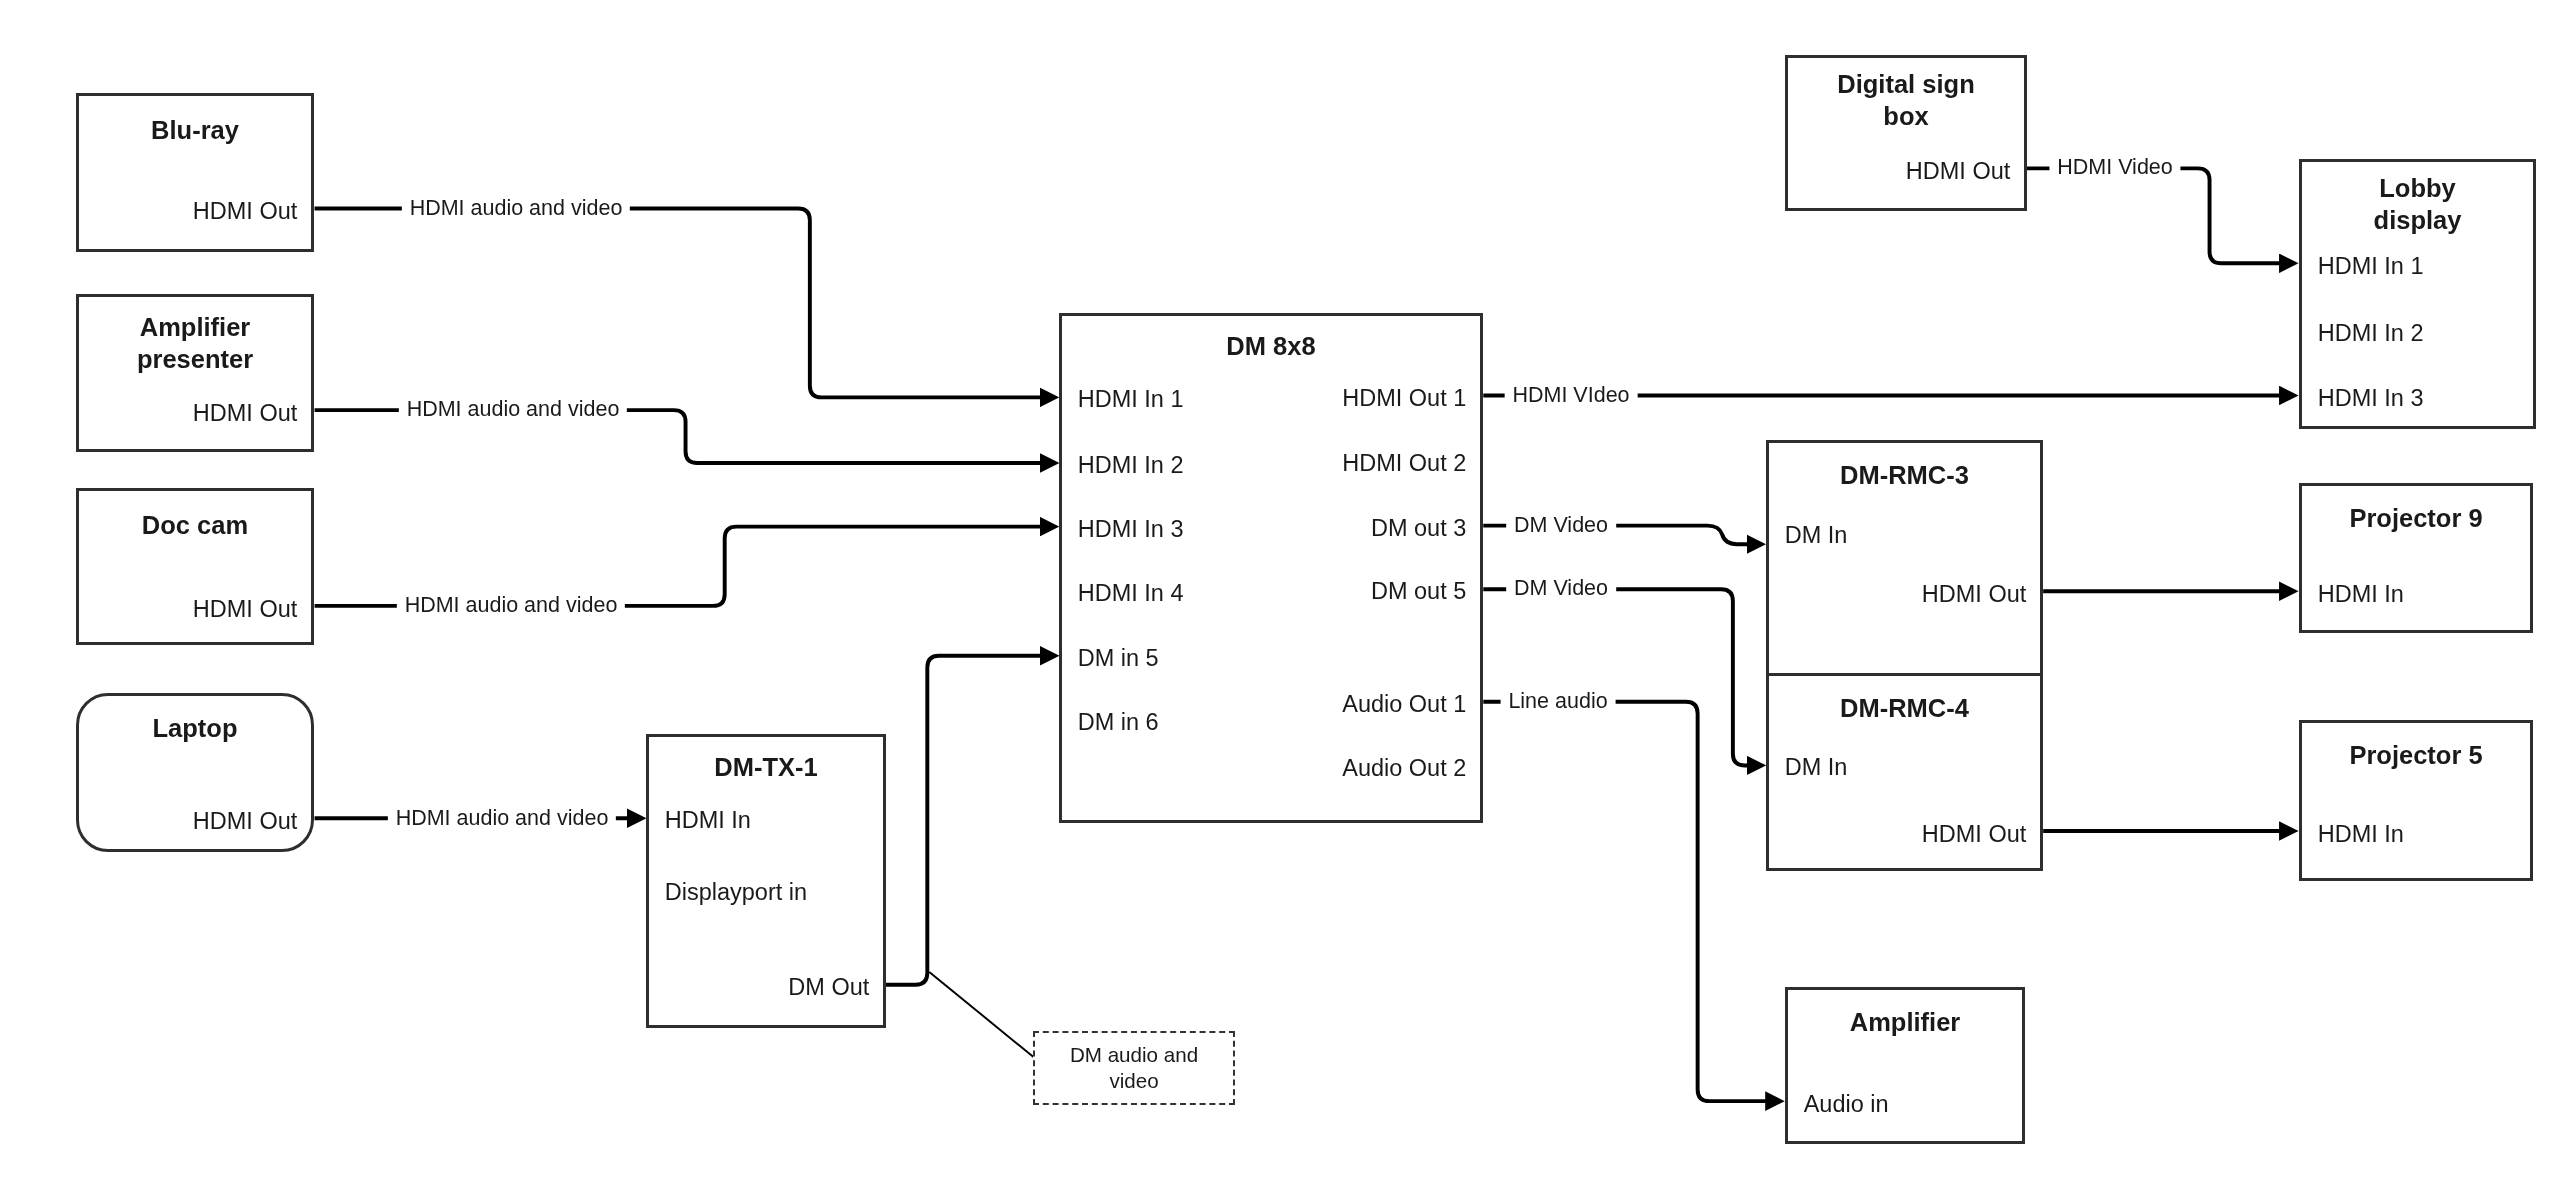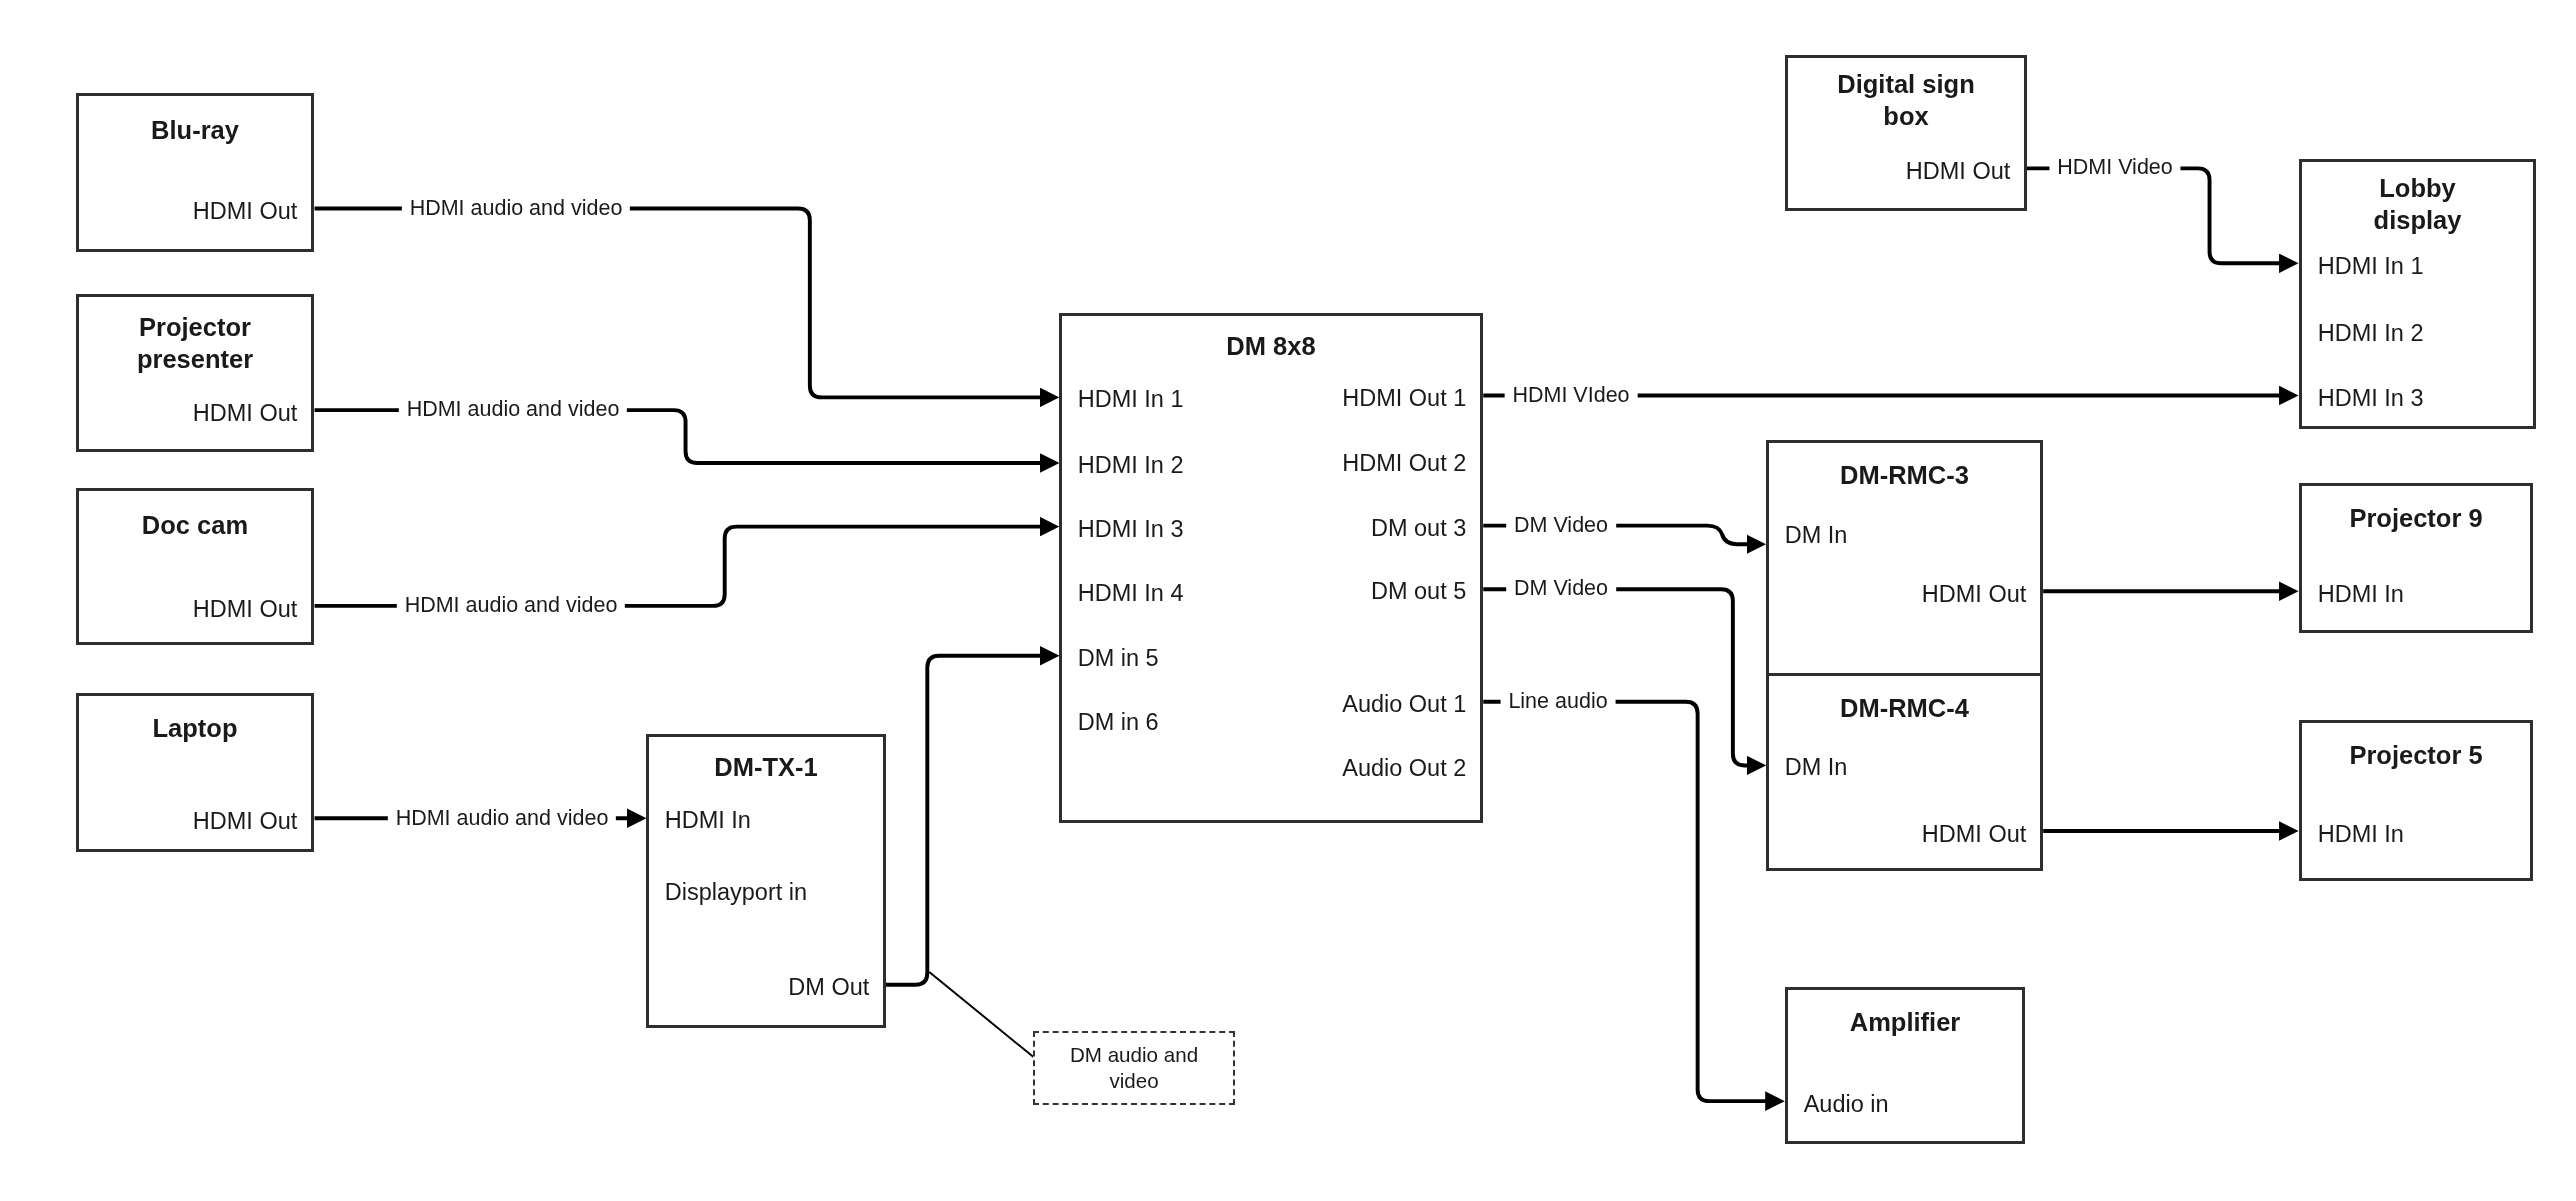--- a/index.html
+++ b/index.html
@@ -44,30 +44,30 @@
     </g>
     <path d="M949,993 L1058,1082" fill="none" stroke="#000000" stroke-width="2"></path>
   </svg>
 
   <div class="node" style="left:76px;top:93px;width:238px;height:159px;">
     <div class="title" style="margin-top:17.6px;">Blu-ray</div>
     <div class="port R" style="top:102px;">HDMI Out</div>
   </div>
 
   <div class="node" style="left:76px;top:294px;width:238px;height:158px;">
-    <div class="title" style="margin-top:13.7px;max-width:176px;">Projector presenter</div>
+    <div class="title" style="margin-top:13.7px;max-width:176px;">Amplifier presenter</div>
     <div class="port R" style="top:103px;">HDMI Out</div>
   </div>
 
   <div class="node" style="left:76px;top:488px;width:238px;height:157px;">
     <div class="title" style="margin-top:17.6px;">Doc cam</div>
     <div class="port R" style="top:105px;">HDMI Out</div>
   </div>
 
-  <div class="node" style="left:76px;top:693px;width:238px;height:159px;">
+  <div class="node" style="left:76px;top:693px;width:238px;height:159px;border-radius:32px;">
     <div class="title" style="margin-top:15.7px;">Laptop</div>
     <div class="port R" style="top:112px;">HDMI Out</div>
   </div>
 
   <div class="node" style="left:646px;top:734px;width:240px;height:294px;">
     <div class="title" style="margin-top:13.7px;">DM-TX-1</div>
     <div class="port L" style="top:70px;">HDMI In</div>
     <div class="port L" style="top:142px;">Displayport in</div>
     <div class="port R" style="top:237px;">DM Out</div>
   </div>

